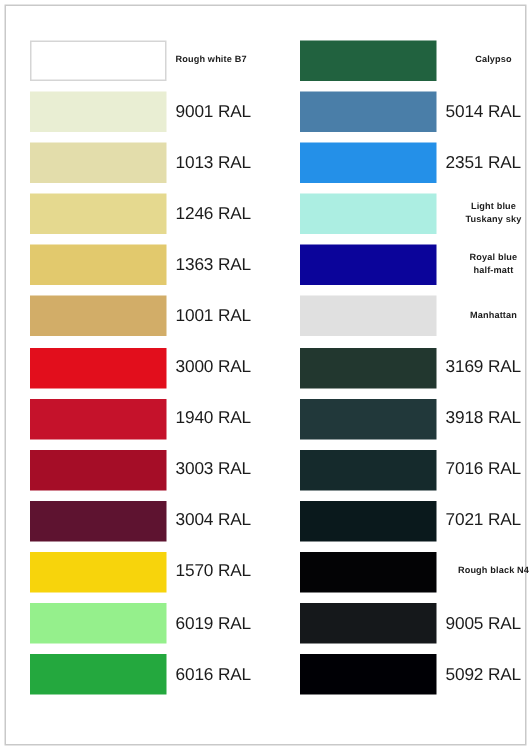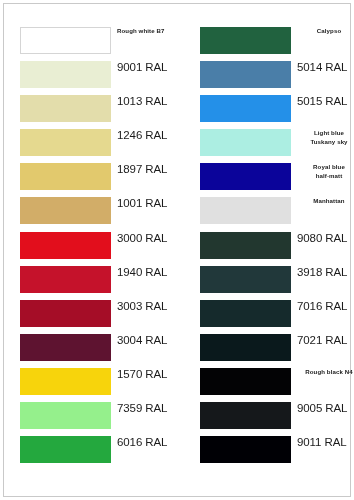--- a/index.html
+++ b/index.html
@@ -62,21 +62,21 @@
     border: 1px solid #d5d5d5;
   }
 
   .swatch-label {
     position: absolute;
     left: 96px;
     top: 0;
     width: 62px;
     height: 27px;
     display: flex;
-    align-items: flex-start;
+    align-items: center;
     color: #1b1b1b;
   }
 
   
   .swatch-label.code {
     font-size: 11.5px;
     font-weight: 400;
     letter-spacing: -0.1px;
     justify-content: flex-start;
     padding-left: 1px;
@@ -135,21 +135,21 @@
         <div class="swatch-label code">
           <div>
             <span class="label-line">1246 RAL</span>
           </div>
         </div>
       </div>
       <div class="swatch-row">
         <div class="swatch-chip" title="#e2c96d" style="background: rgb(226, 201, 109);"></div>
         <div class="swatch-label code">
           <div>
-            <span class="label-line">1897 RAL</span>
+            <span class="label-line">1363 RAL</span>
           </div>
         </div>
       </div>
       <div class="swatch-row">
         <div class="swatch-chip" title="#d2ad68" style="background: rgb(210, 173, 104);"></div>
         <div class="swatch-label code">
           <div>
             <span class="label-line">1001 RAL</span>
           </div>
         </div>
@@ -191,21 +191,21 @@
         <div class="swatch-label code">
           <div>
             <span class="label-line">1570 RAL</span>
           </div>
         </div>
       </div>
       <div class="swatch-row">
         <div class="swatch-chip" title="#95f08c" style="background: rgb(149, 240, 140);"></div>
         <div class="swatch-label code">
           <div>
-            <span class="label-line">7359 RAL</span>
+            <span class="label-line">6019 RAL</span>
           </div>
         </div>
       </div>
       <div class="swatch-row">
         <div class="swatch-chip" title="#24a83e" style="background: rgb(36, 168, 62);"></div>
         <div class="swatch-label code">
           <div>
             <span class="label-line">6016 RAL</span>
           </div>
         </div>
@@ -225,21 +225,21 @@
         <div class="swatch-label code">
           <div>
             <span class="label-line">5014 RAL</span>
           </div>
         </div>
       </div>
       <div class="swatch-row">
         <div class="swatch-chip" title="#2490e8" style="background: rgb(36, 144, 232);"></div>
         <div class="swatch-label code">
           <div>
-            <span class="label-line">5015 RAL</span>
+            <span class="label-line">2351 RAL</span>
           </div>
         </div>
       </div>
       <div class="swatch-row">
         <div class="swatch-chip" title="#aceee2" style="background: rgb(172, 238, 226);"></div>
         <div class="swatch-label name">
           <div>
             <span class="label-line">Light blue</span>
             <span class="label-line">Tuskany sky</span>
           </div>
@@ -259,21 +259,21 @@
         <div class="swatch-label name">
           <div>
             <span class="label-line">Manhattan</span>
           </div>
         </div>
       </div>
       <div class="swatch-row">
         <div class="swatch-chip" title="#22372f" style="background: rgb(34, 55, 47);"></div>
         <div class="swatch-label code">
           <div>
-            <span class="label-line">9080 RAL</span>
+            <span class="label-line">3169 RAL</span>
           </div>
         </div>
       </div>
       <div class="swatch-row">
         <div class="swatch-chip" title="#21383a" style="background: rgb(33, 56, 58);"></div>
         <div class="swatch-label code">
           <div>
             <span class="label-line">3918 RAL</span>
           </div>
         </div>
@@ -307,18 +307,18 @@
         <div class="swatch-label code">
           <div>
             <span class="label-line">9005 RAL</span>
           </div>
         </div>
       </div>
       <div class="swatch-row">
         <div class="swatch-chip" title="#000005" style="background: rgb(0, 0, 5);"></div>
         <div class="swatch-label code">
           <div>
-            <span class="label-line">9011 RAL</span>
+            <span class="label-line">5092 RAL</span>
           </div>
         </div>
       </div>
     </div>
 </div>
 
 </body></html>

